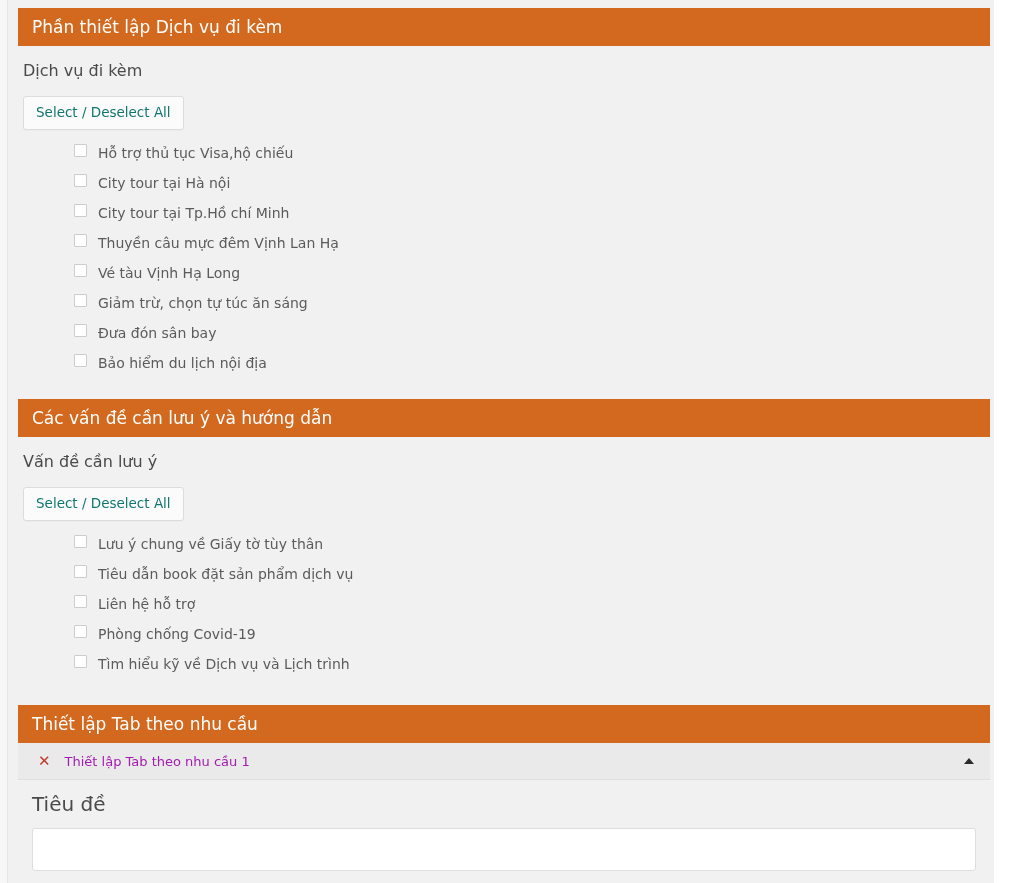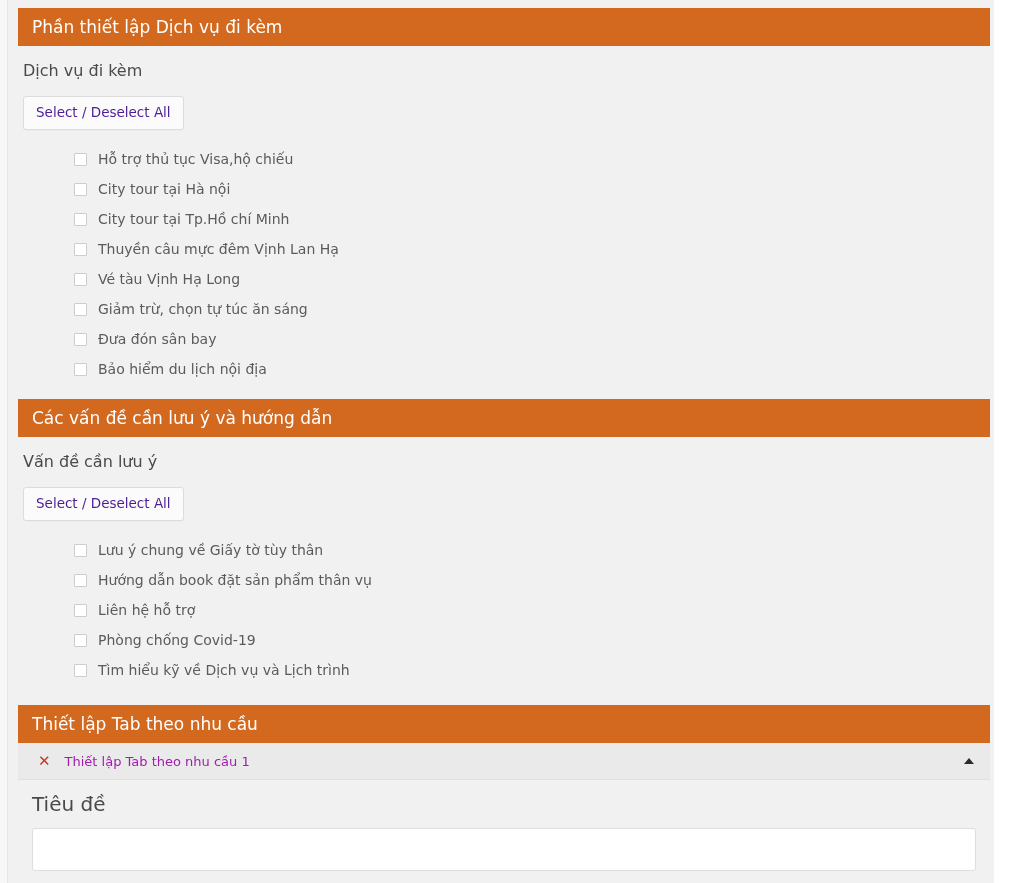--- a/index.html
+++ b/index.html
@@ -80,35 +80,34 @@
   }
 
   .select-all-btn {
     display: inline-block;
     margin: 14px 0 0 5px;
     padding: 7px 12px 8px 12px;
     background: #fbfbfb;
     border: 1px solid #dcdcdc;
     border-radius: 3px;
     font-size: 13.5px;
-    color: #4c1d95;
+    color: #0f766e;
     line-height: 17px;
     font-family: "DejaVu Sans", "Liberation Sans", sans-serif;
     cursor: pointer;
     box-shadow: 0 1px 0 rgba(0,0,0,0.02);
   }
 
   .checkbox-list {
     list-style: none;
     margin: 14px 0 0 0;
     padding: 0 0 0 56px;
   }
   .checkbox-row {
     display: flex;
-    align-items: center;
     height: 30px;
   }
   .cb-box {
     width: 13px;
     height: 13px;
     min-width: 13px;
     border: 1px solid #cdcdcd;
     background: #ffffff;
     border-radius: 1px;
     box-sizing: border-box;
@@ -259,21 +258,21 @@
 
         <button type="button" class="select-all-btn">Select / Deselect All</button>
 
         <ul class="checkbox-list">
           <li class="checkbox-row">
             <span class="cb-box"></span>
             <span class="cb-label">Lưu ý chung về Giấy tờ tùy thân</span>
           </li>
           <li class="checkbox-row">
             <span class="cb-box"></span>
-            <span class="cb-label">Hướng dẫn book đặt sản phẩm thân vụ</span>
+            <span class="cb-label">Tiêu dẫn book đặt sản phẩm dịch vụ</span>
           </li>
           <li class="checkbox-row">
             <span class="cb-box"></span>
             <span class="cb-label">Liên hệ hỗ trợ</span>
           </li>
           <li class="checkbox-row">
             <span class="cb-box"></span>
             <span class="cb-label">Phòng chống Covid-19</span>
           </li>
           <li class="checkbox-row">

